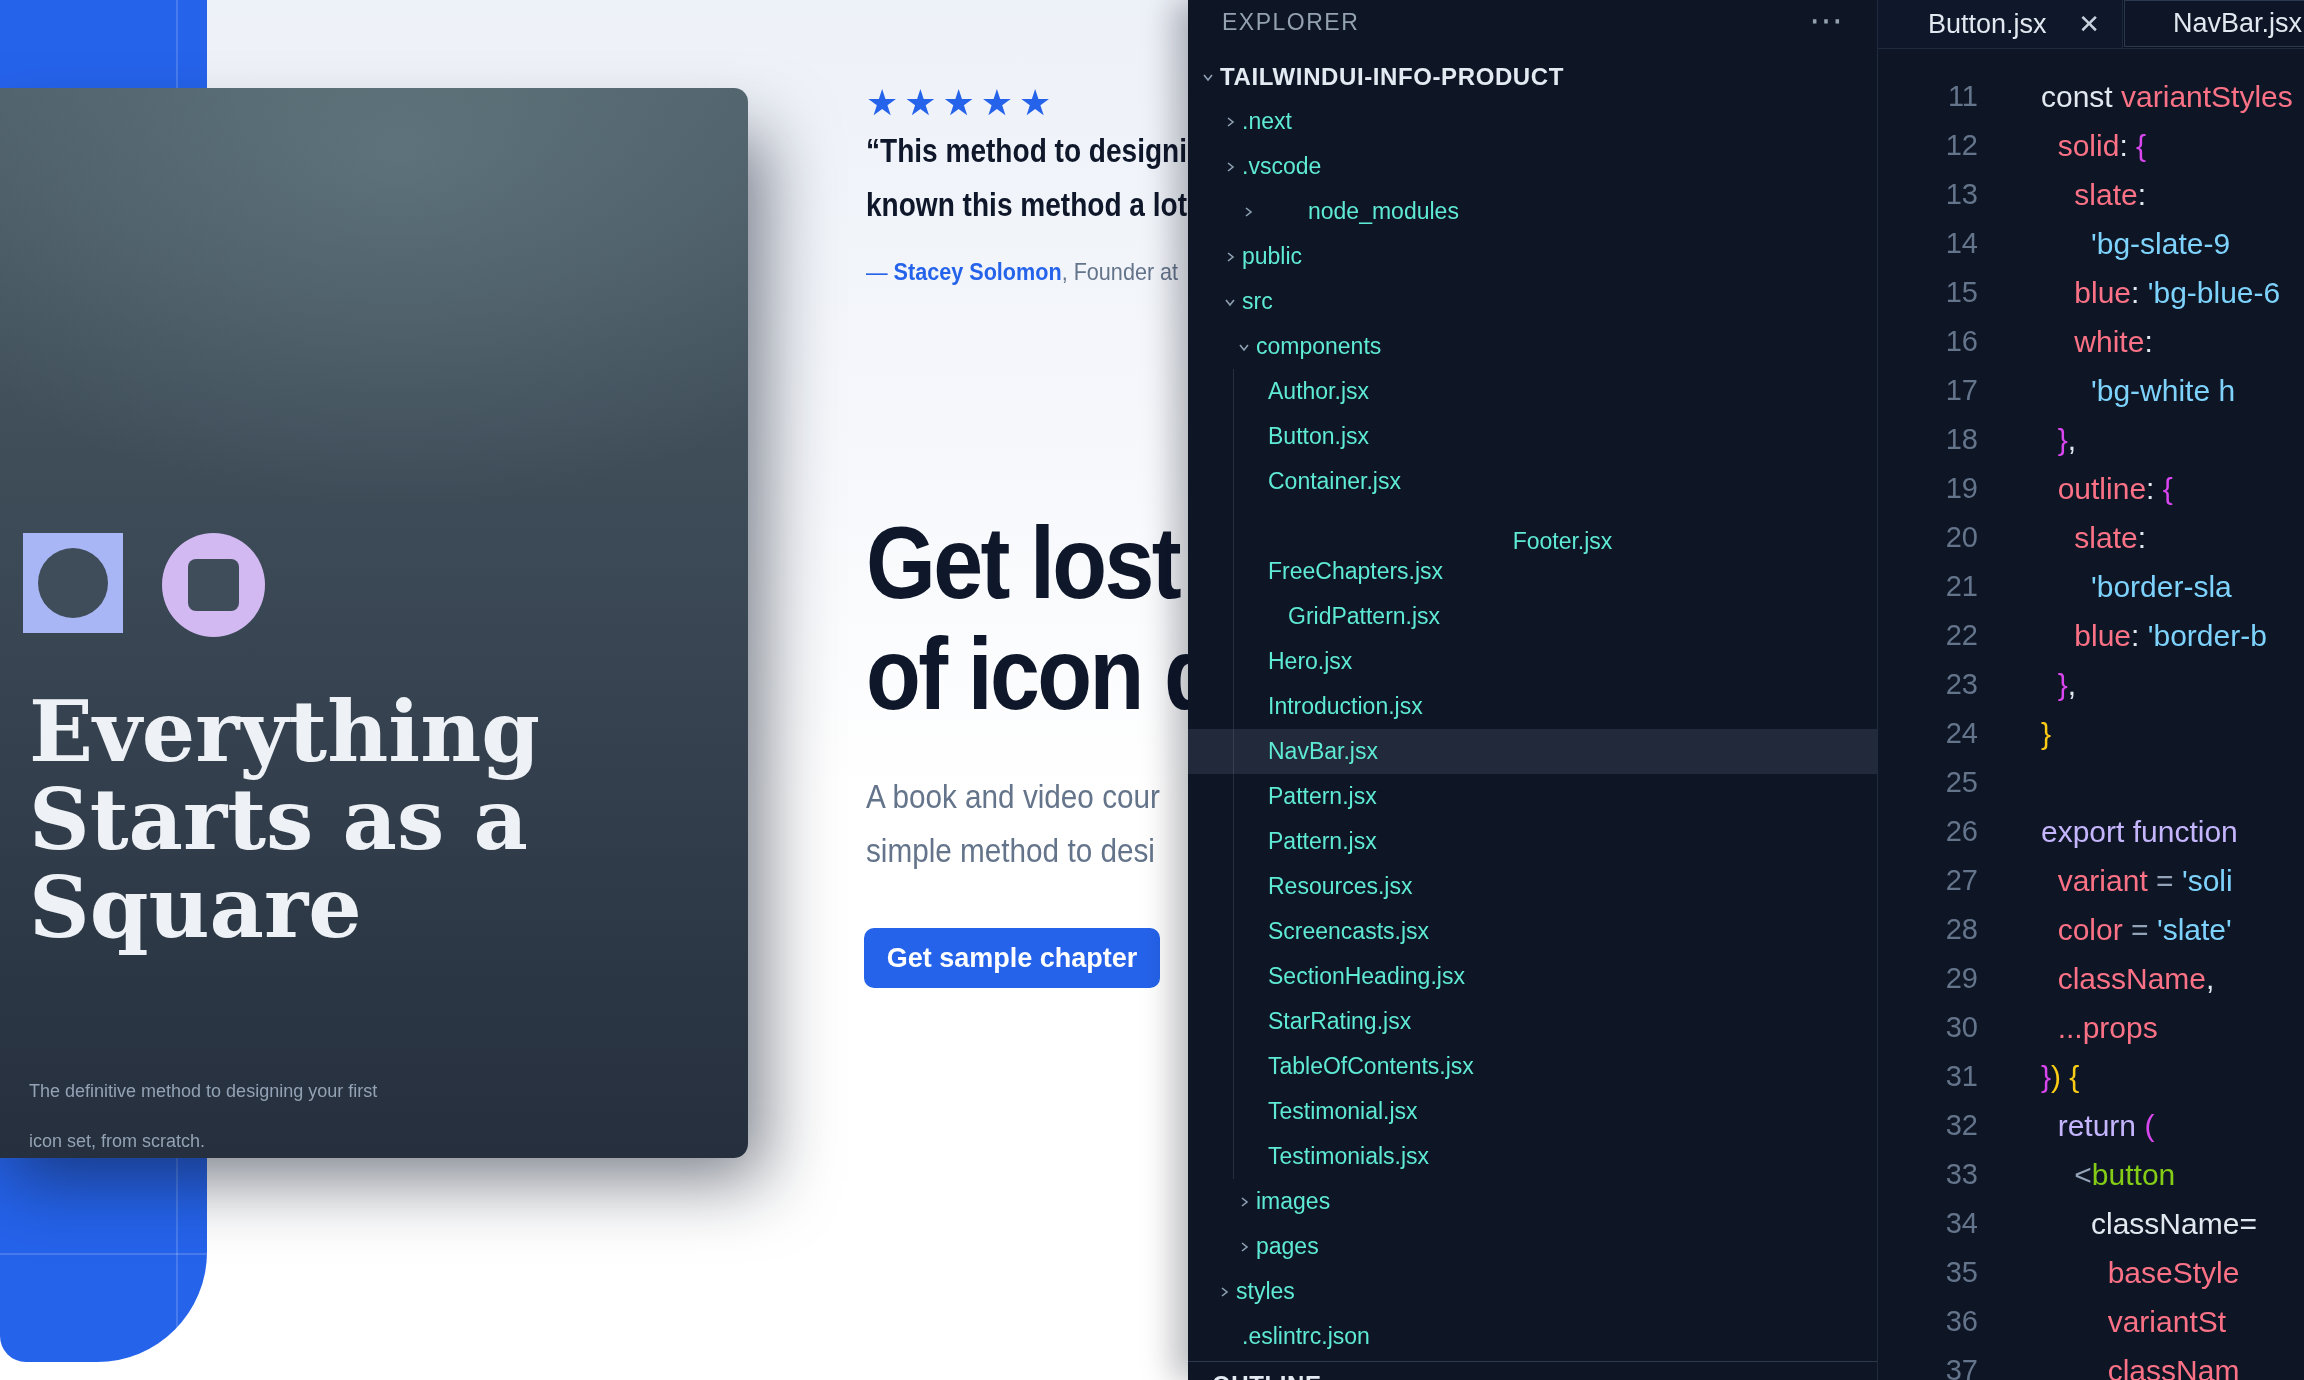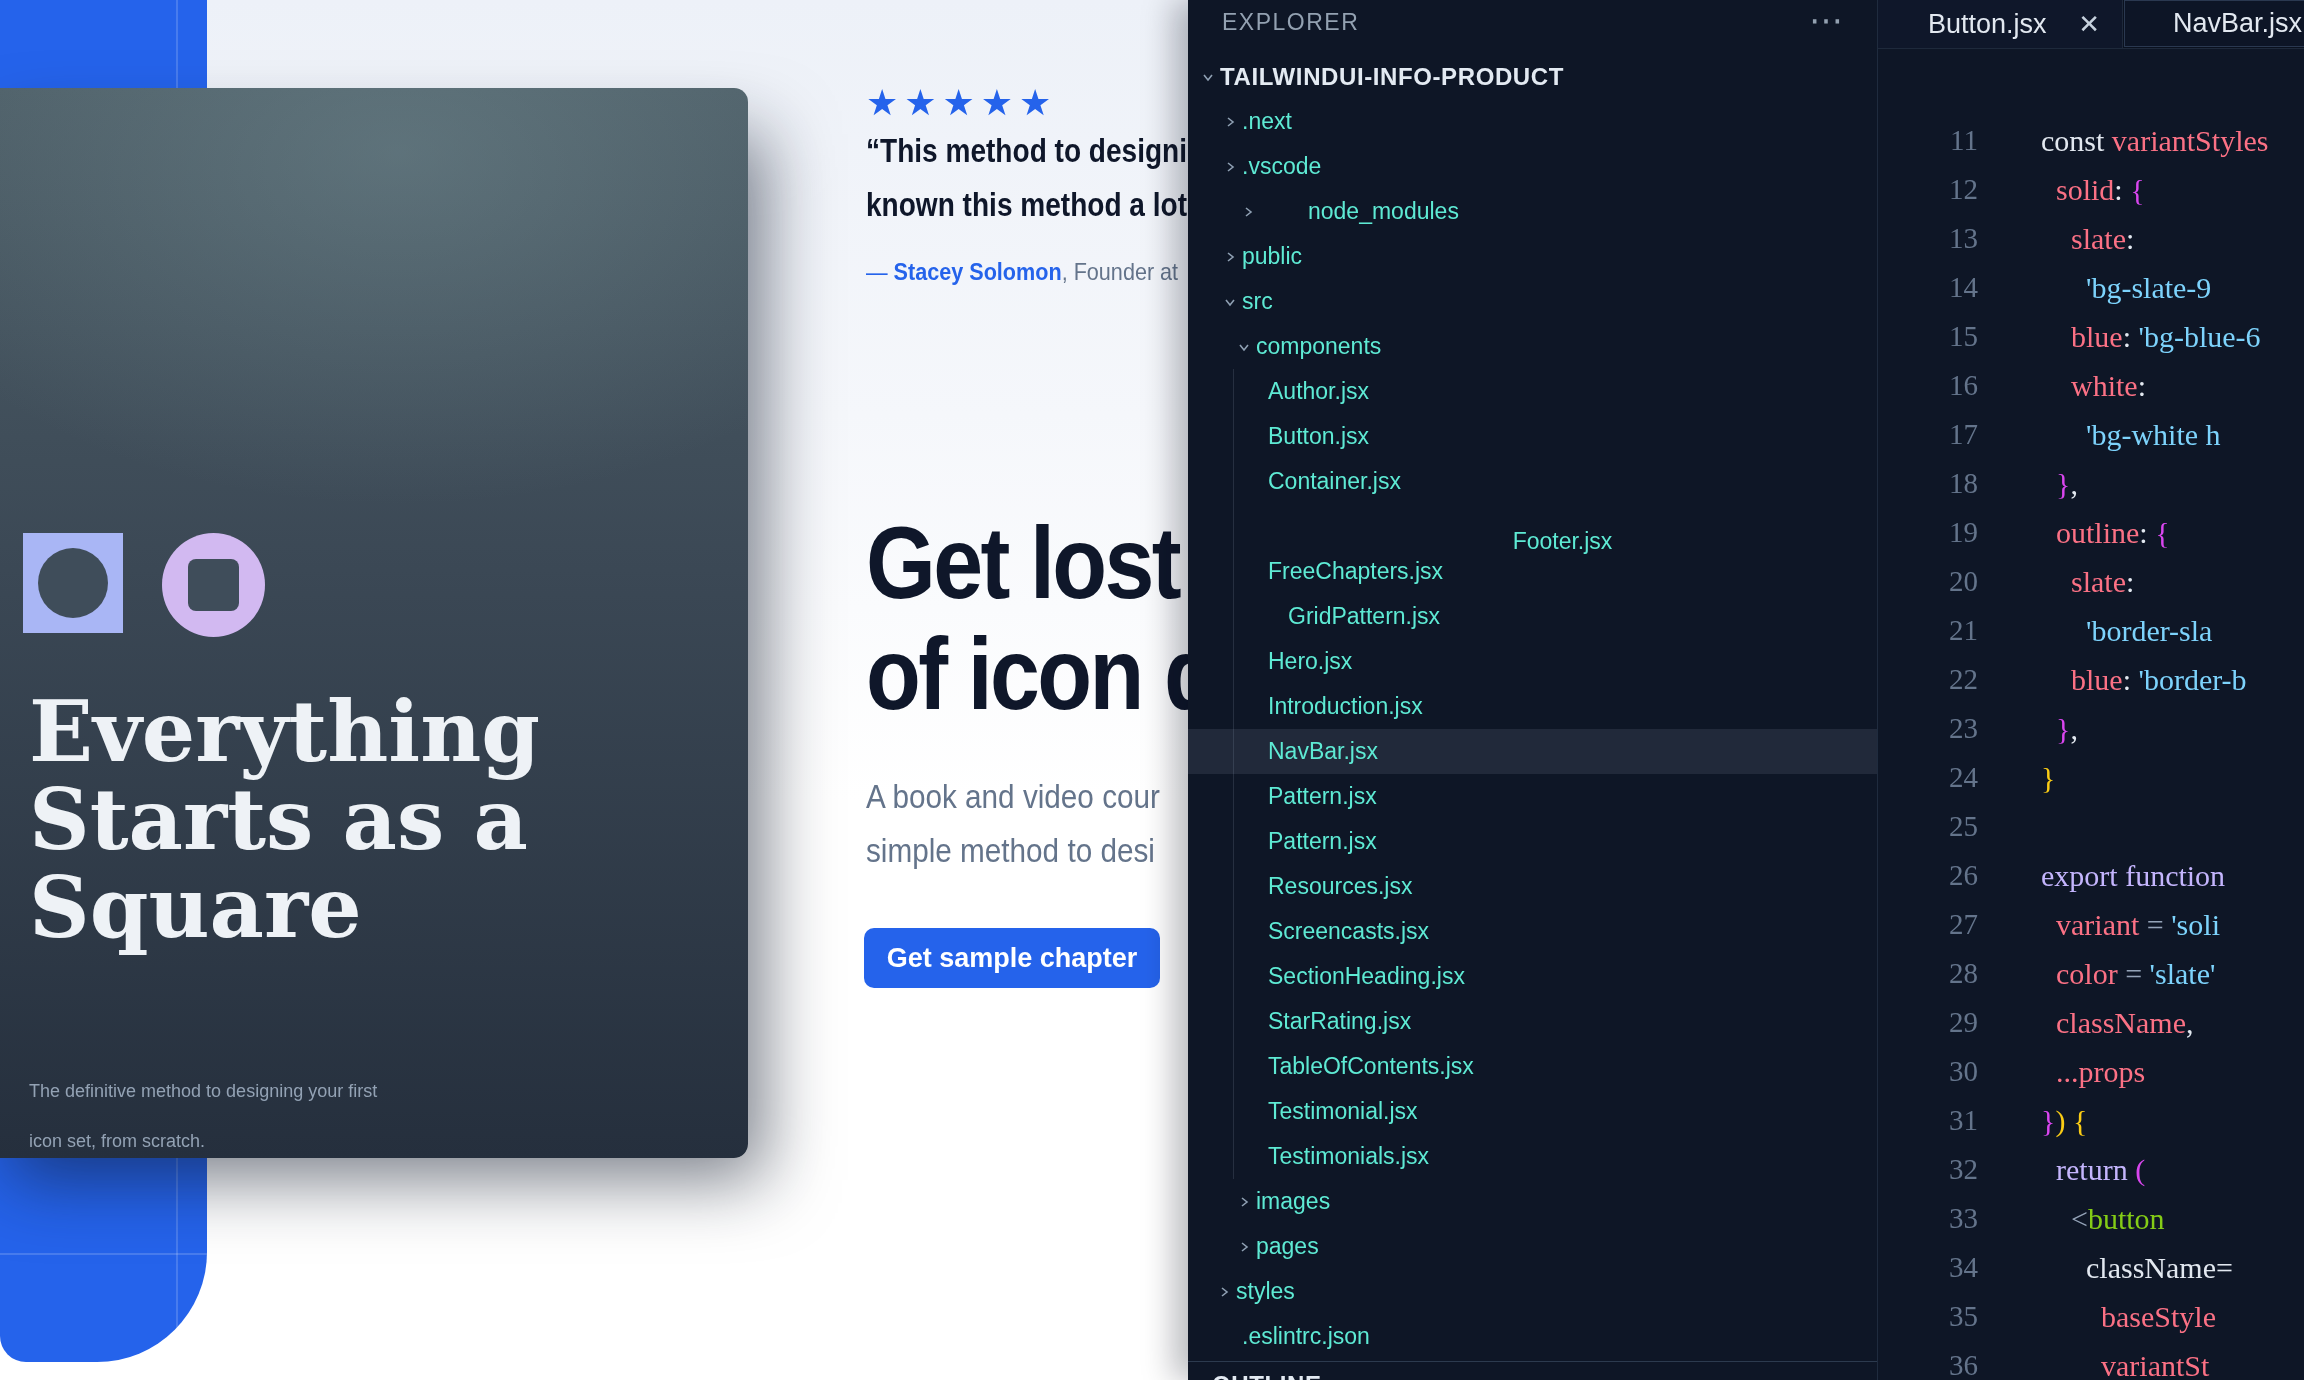--- a/index.html
+++ b/index.html
@@ -62,21 +62,21 @@
   .editor{position:relative;flex:1;overflow:hidden;background:#0e1626;}
   .tabstrip{position:absolute;left:0;top:0;right:0;height:48px;background:#0a111f;border-bottom:1px solid #1e293b;}
   .tab1{position:absolute;left:0;top:0;height:48px;width:245px;background:#0f172a;border-right:1px solid #1e293b;
         display:flex;align-items:center;padding-left:50px;box-sizing:border-box;cursor:pointer;}
   .tab2{position:absolute;left:246px;top:0;height:47px;width:300px;background:#0d1526;
         border:1px solid #2a3850;border-right:none;display:flex;align-items:center;padding-left:48px;
         box-sizing:border-box;cursor:pointer;}
   .tablabel{font-size:27px;color:#e2e8f0;white-space:nowrap;}
   .tabclose{margin-left:auto;padding-right:22px;font-size:26px;color:#c6d1dd;cursor:pointer;}
   .code{position:absolute;left:0;top:48px;right:0;bottom:0;padding-top:24px;
-        font-family:Liberation Serif, serif;font-size:30px;overflow:hidden;margin-top:44px;}
+        font-family:Liberation Sans, sans-serif;font-size:30px;overflow:hidden;}
   .cl{height:49px;line-height:49px;display:flex;white-space:pre;}
   .ln{width:100px;flex:none;text-align:right;color:#64748b;font-size:29px;}
   .ct{margin-left:63px;color:#e2e8f0;}
 </style>
 </head>
 <body>
 
 <div id="app">
 
   <div class="site">

